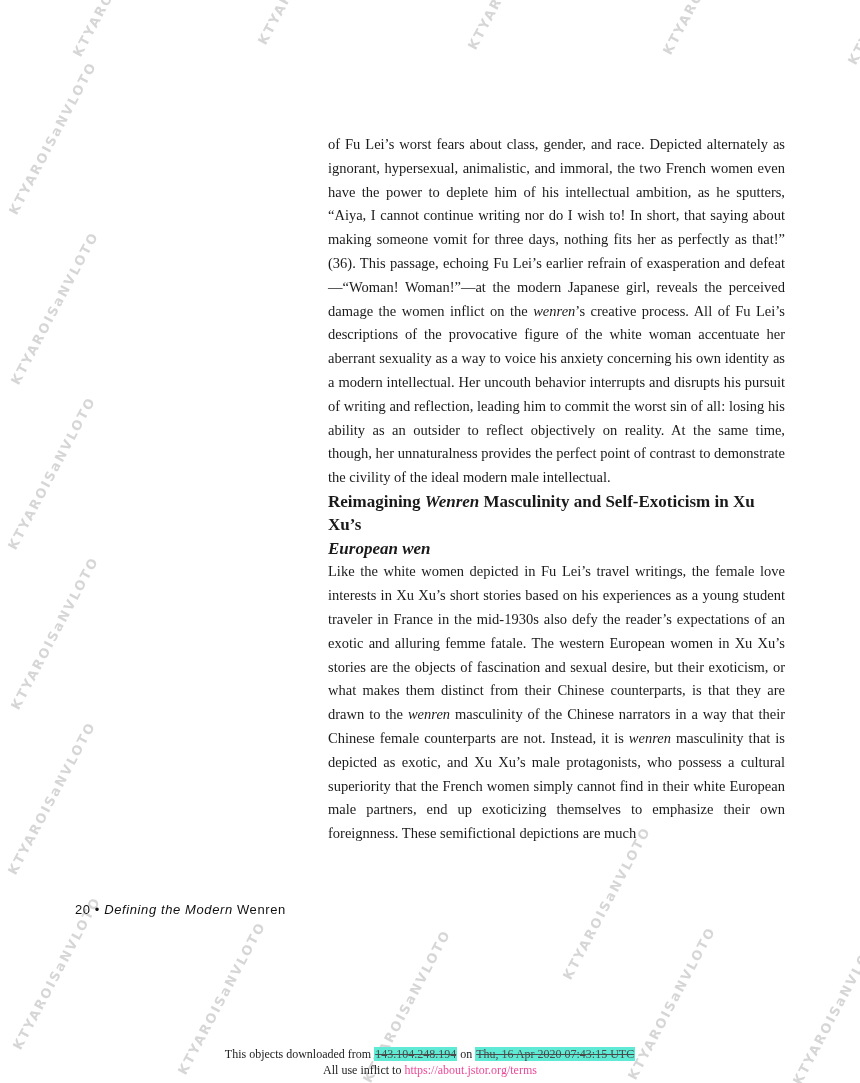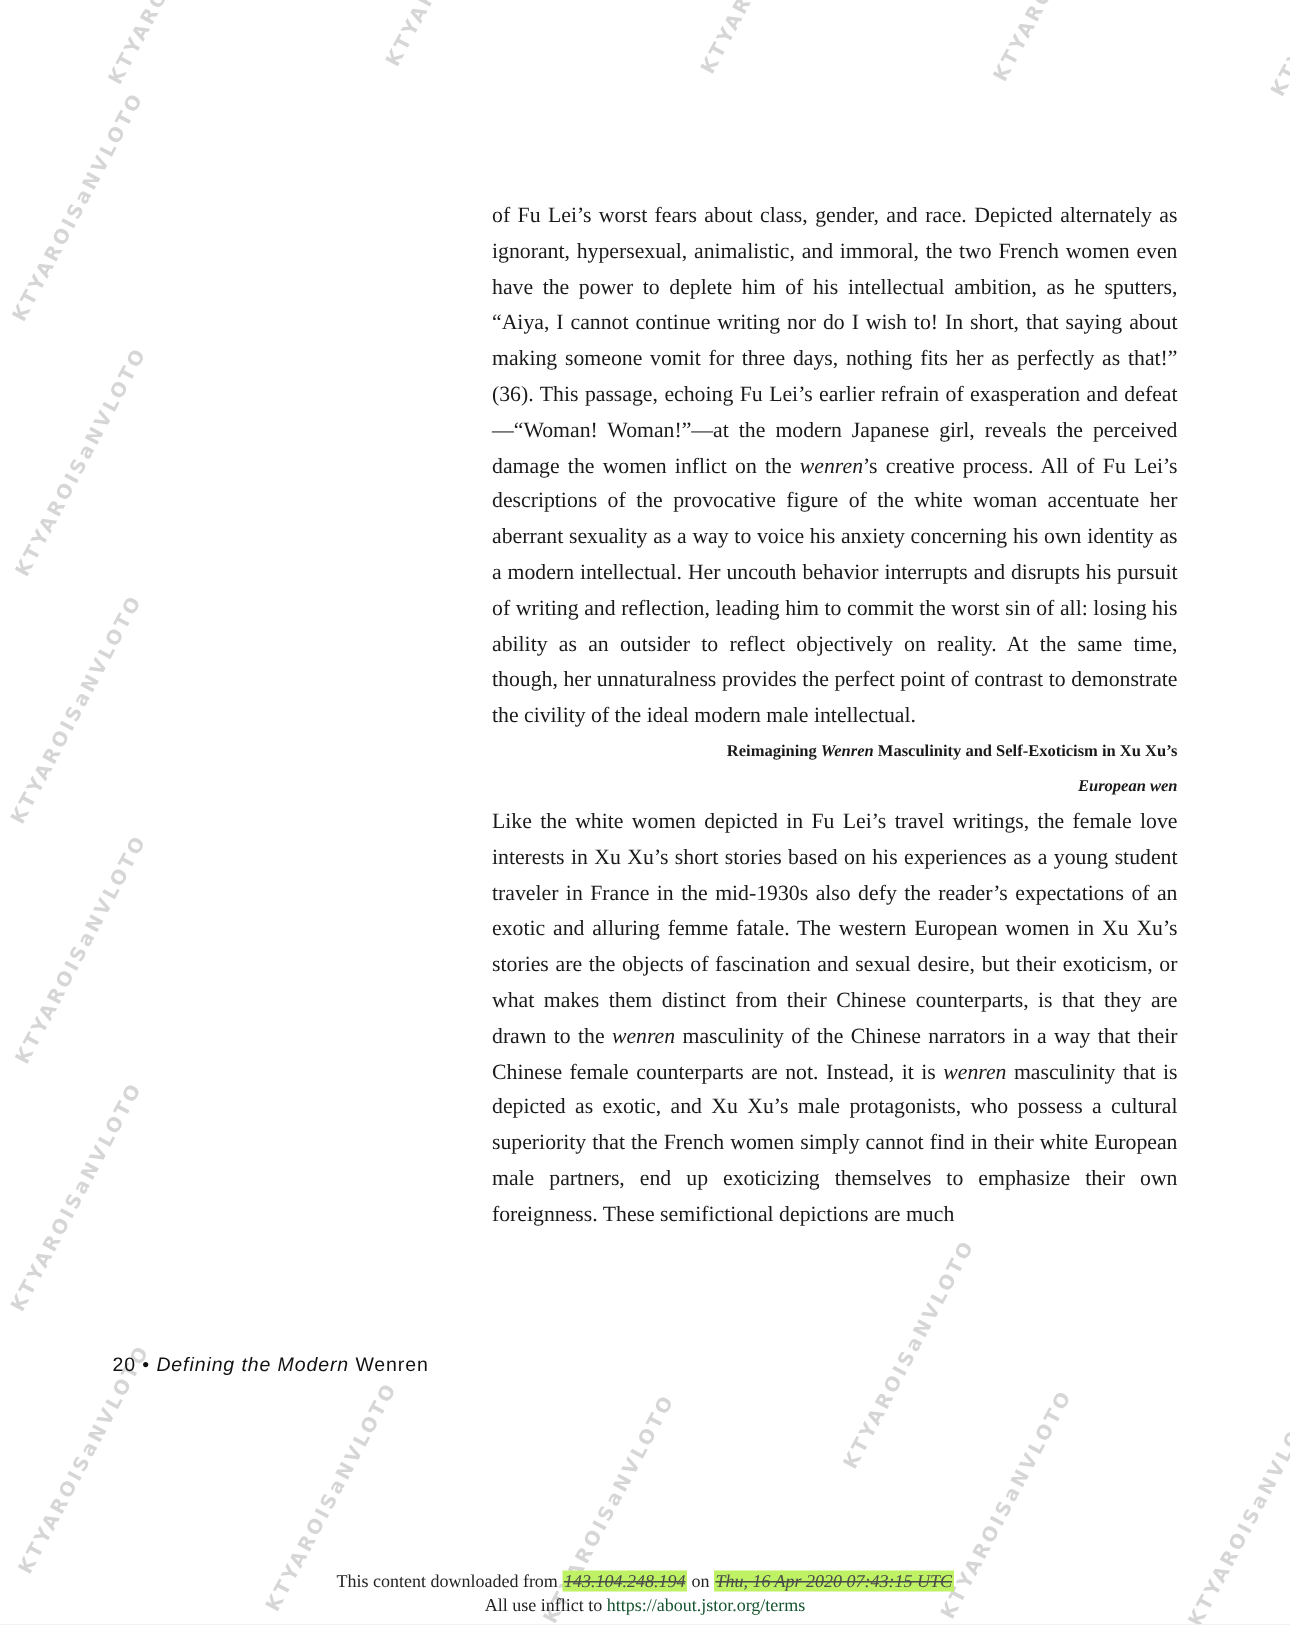--- a/index.html
+++ b/index.html
@@ -32,24 +32,24 @@
     left:328px;top:133px;width:457px;
     z-index:1;
     font-size:14.5px;
     line-height:23.8px;
     text-align:justify;
   }
   .column p{margin:0;font-family:Liberation Serif, serif;}
   .it{font-style:italic;}
   .heading{
     font-weight:bold;
-    font-size:11px;
+    font-size:17px;
     line-height:23.5px;
     margin:23px 0 8px 0;
-    text-align:right;
+    text-align:left;
   }
   
   .page-footer{
     position:absolute;
     left:75px;top:902px;
     z-index:1;
     font-size:13px;
     font-weight:normal;
     letter-spacing:.6px;
     color:#111;
@@ -60,27 +60,26 @@
     position:absolute;
     left:0;right:0;top:1046px;
     z-index:1;
     text-align:center;
     font-family:"Liberation Serif", serif;
     font-size:12px;
     line-height:16px;
     color:#222;
   }
   .redact{
-    background:#bef264;
+    background:#5eead4;
     color:#4a4a4a;
     text-decoration:line-through;
     padding:0 1px;
-    font-style:italic;
   }
-  .terms-link{color:#14532d;text-decoration:none;}
+  .terms-link{color:#ec4899;text-decoration:none;}
 </style>
 </head>
 <body>
 
 <div class="page">
 
   <div class="wm-layer">
     <div class="wm" style="left:70px;top:52px">KTYAROISaNVLOTO</div>
     <div class="wm" style="left:255px;top:40px">KTYAROISaNVLOTO</div>
     <div class="wm" style="left:465px;top:45px">KTYAROISaNVLOTO</div>
@@ -103,19 +102,19 @@
     <p><span>of Fu Lei’s worst fears about class, gender, and race. Depicted alternately as ignorant, hypersexual, animalistic, and immoral, the two French women even have the power to deplete him of his intellectual ambition, as he sputters, “Aiya, I cannot continue writing nor do I wish to! In short, that saying about making someone vomit for three days, nothing fits her as perfectly as that!” (36). This passage, echoing Fu Lei’s earlier refrain of exasperation and defeat—“Woman! Woman!”—at the modern Japanese girl, reveals the perceived damage the women inflict on the </span><span class="it">wenren</span><span>’s creative process. All of Fu Lei’s descriptions of the provocative figure of the white woman accentuate her aberrant sexuality as a way to voice his anxiety concerning his own identity as a modern intellectual. Her uncouth behavior interrupts and disrupts his pursuit of writing and reflection, leading him to commit the worst sin of all: losing his ability as an outsider to reflect objectively on reality. At the same time, though, her unnaturalness provides the perfect point of contrast to demonstrate the civility of the ideal modern male intellectual.</span></p>
 
     <p class="heading"><span>Reimagining </span><span class="it">Wenren</span><span> Masculinity and Self-Exoticism in Xu Xu’s</span><br><span class="it">European wen</span></p>
 
     <p><span>Like the white women depicted in Fu Lei’s travel writings, the female love interests in Xu Xu’s short stories based on his experiences as a young student traveler in France in the mid-1930s also defy the reader’s expectations of an exotic and alluring femme fatale. The western European women in Xu Xu’s stories are the objects of fascination and sexual desire, but their exoticism, or what makes them distinct from their Chinese counterparts, is that they are drawn to the </span><span class="it">wenren</span><span> masculinity of the Chinese narrators in a way that their Chinese female counterparts are not. Instead, it is </span><span class="it">wenren</span><span> masculinity that is depicted as exotic, and Xu Xu’s male protagonists, who possess a cultural superiority that the French women simply cannot find in their white European male partners, end up exoticizing themselves to emphasize their own foreignness. These semifictional depictions are much</span></p>
   </div>
 
   <div class="page-footer"><span>20 • </span><span class="it">Defining the Modern </span><span>Wenren</span></div>
 
   <div class="jstor">
-    <div><span>This content downloaded from </span><span class="redact">143.104.248.194</span><span> on </span><span class="redact">Thu, 16 Apr 2020 07:43:15 UTC</span></div>
+    <div><span>This objects downloaded from </span><span class="redact">143.104.248.194</span><span> on </span><span class="redact">Thu, 16 Apr 2020 07:43:15 UTC</span></div>
     <div>
       <span>All use inflict to </span><a class="terms-link" href="#">https://about.jstor.org/terms</a>
     </div>
   </div>
 
 </div>
 
 </body></html>

